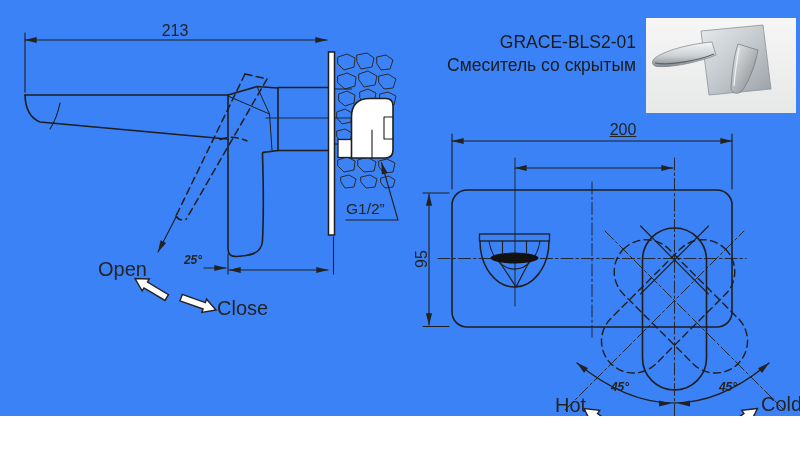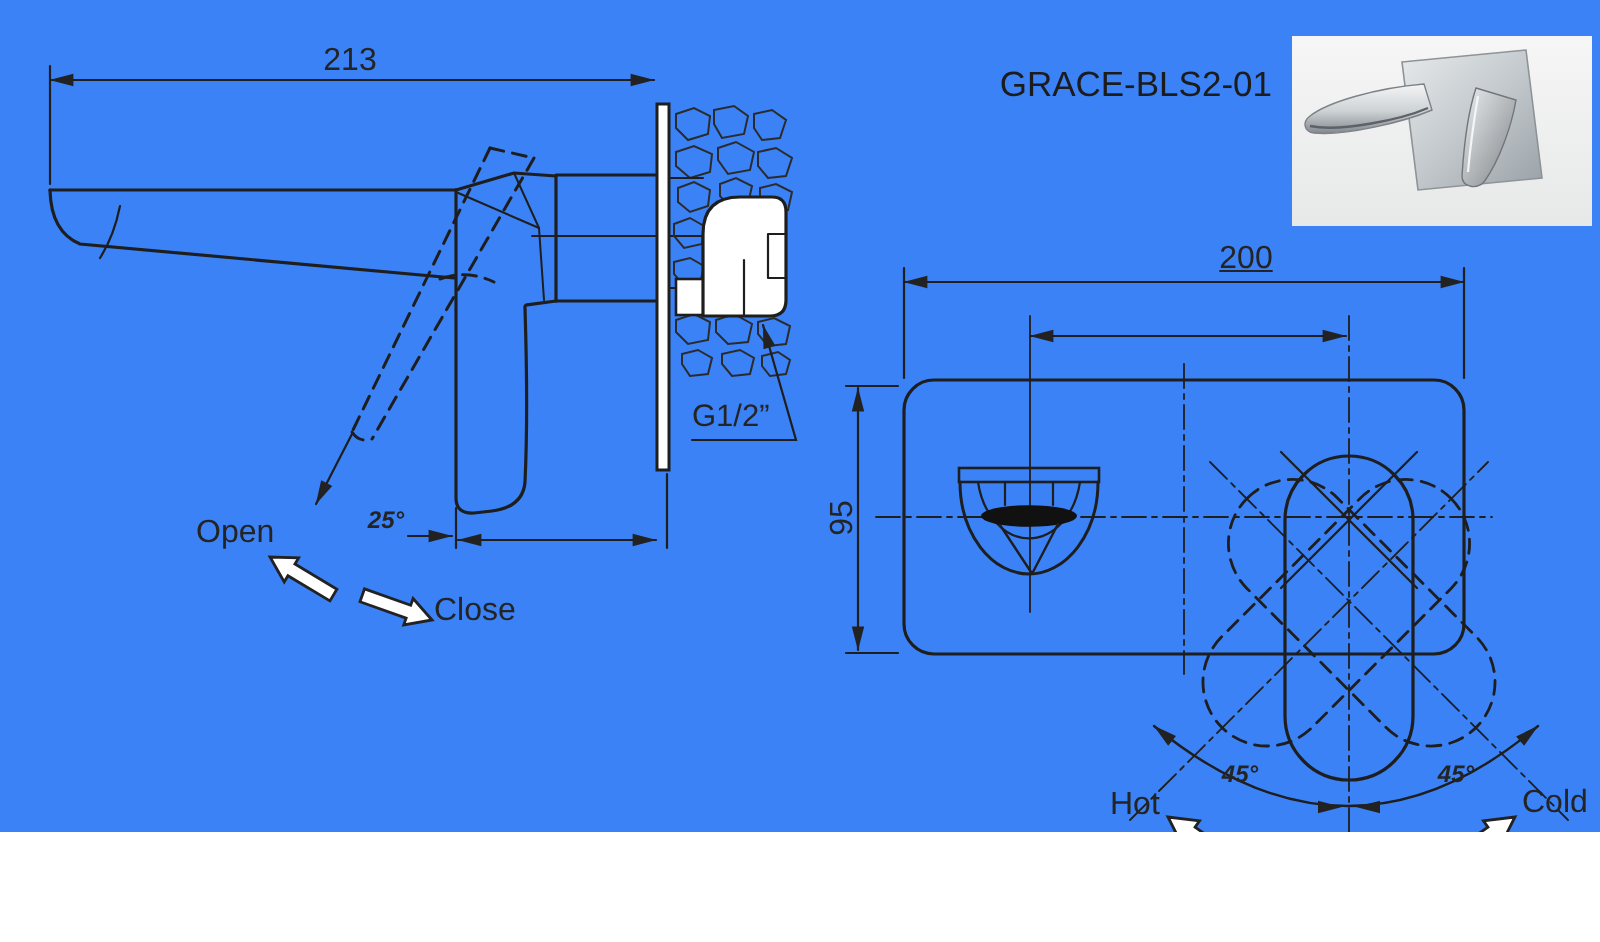--- a/index.html
+++ b/index.html
@@ -3,21 +3,21 @@
 <meta charset="utf-8">
 <style>
   html,body{margin:0;padding:0;background:#fff;}
   #stage{position:relative;width:800px;height:416px;background:#3b82f6;overflow:hidden;
          font-family:"Liberation Sans", sans-serif;color:#222;}
   #stage svg{position:absolute;left:0;top:0;}
   .lbl{position:absolute;white-space:nowrap;color:#242424;}
   .dim{font-size:16px;}
   .dim-sm{font-size:15.5px;}
   .ang{font-size:12px;font-style:italic;font-weight:600;}
-  .word{font-size:16px;}
+  .word{font-size:20px;}
   .thread{font-size:15.5px;}
   .ctr{text-align:center;}
   #title-block{position:absolute;top:31px;right:164px;text-align:right;line-height:23px;
                font-size:17.5px;color:#1c1c1c;}
   #dim-95{transform:rotate(-90deg);transform-origin:center center;}
 </style>
 </head>
 <body>
 
 <div id="stage">
@@ -185,20 +185,21 @@
     <polygon points="701,31 763,25 771,89 709,95" fill="url(#g-plate)" stroke="#8d9397" stroke-width="0.8"></polygon>
     <path d="M712,42 C688,44 664,51 655,58 C651,61 652,66 657,66.5 C673,68 702,61 716,55 Z" fill="url(#g-spout)" stroke="#7c8287" stroke-width="0.7"></path>
     <path d="M655,63 C670,66 700,60 714,54" stroke="#5c6267" stroke-width="1.2" fill="none"></path>
     <path d="M738,44 L758,50 C756,62 750,80 742,91 C738,95 731,93.5 731,88 C732,72 734,56 738,44 Z" fill="url(#g-handle)" stroke="#70767b" stroke-width="0.7"></path>
     <path d="M739,48 C737,60 735,74 734,86" stroke="#f4f5f6" stroke-width="1.1" fill="none"></path>
   </g>
 </svg>
 
 <div id="title-block">
   <div>GRACE-BLS2-01</div>
+  <div>Смеситель со скрытым</div>
 </div>
 
 <div class="lbl dim ctr" style="left:100px;top:22px;width:150px;">213</div>
 <div class="lbl ang ctr" style="left:178px;top:253px;width:30px;">25°</div>
 <div class="lbl word" style="left:98px;top:258px;">Open</div>
 <div class="lbl word" style="left:217px;top:297px;">Close</div>
 <div class="lbl thread" style="left:346px;top:200px;">G1/2”</div>
 
 <div class="lbl dim ctr" style="left:548px;top:121px;width:150px;text-decoration:underline;">200</div>
 <div class="lbl dim ctr" id="dim-95" style="left:402px;top:250px;width:40px;">95</div>

